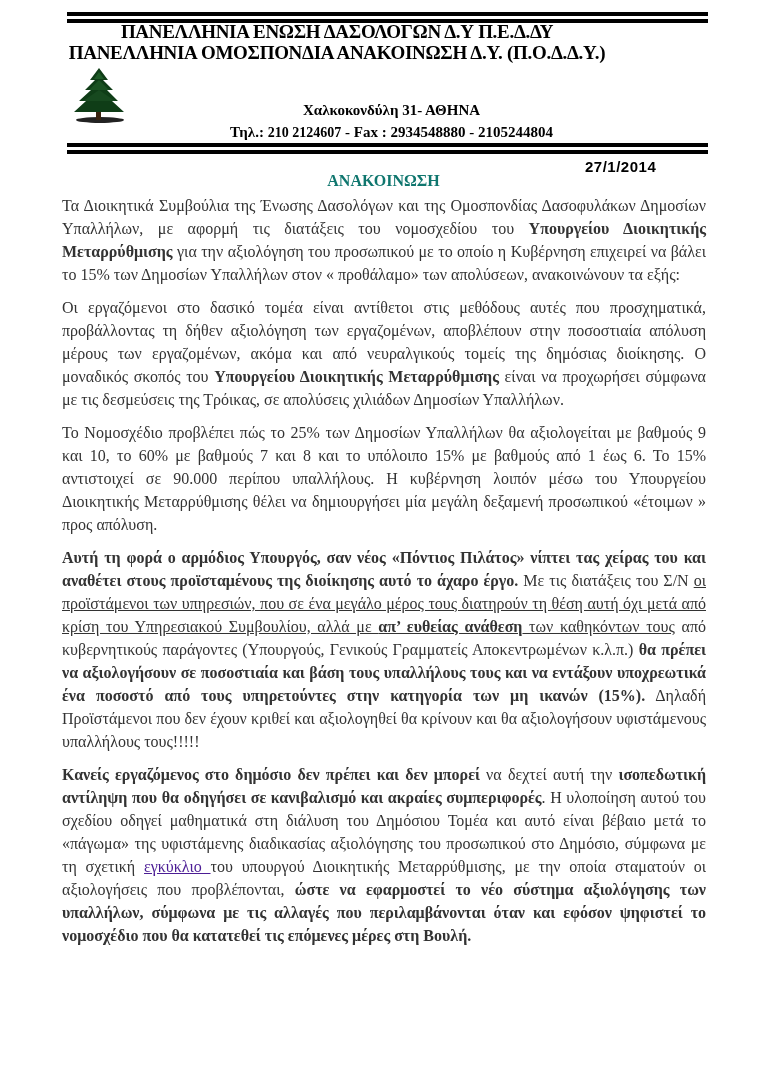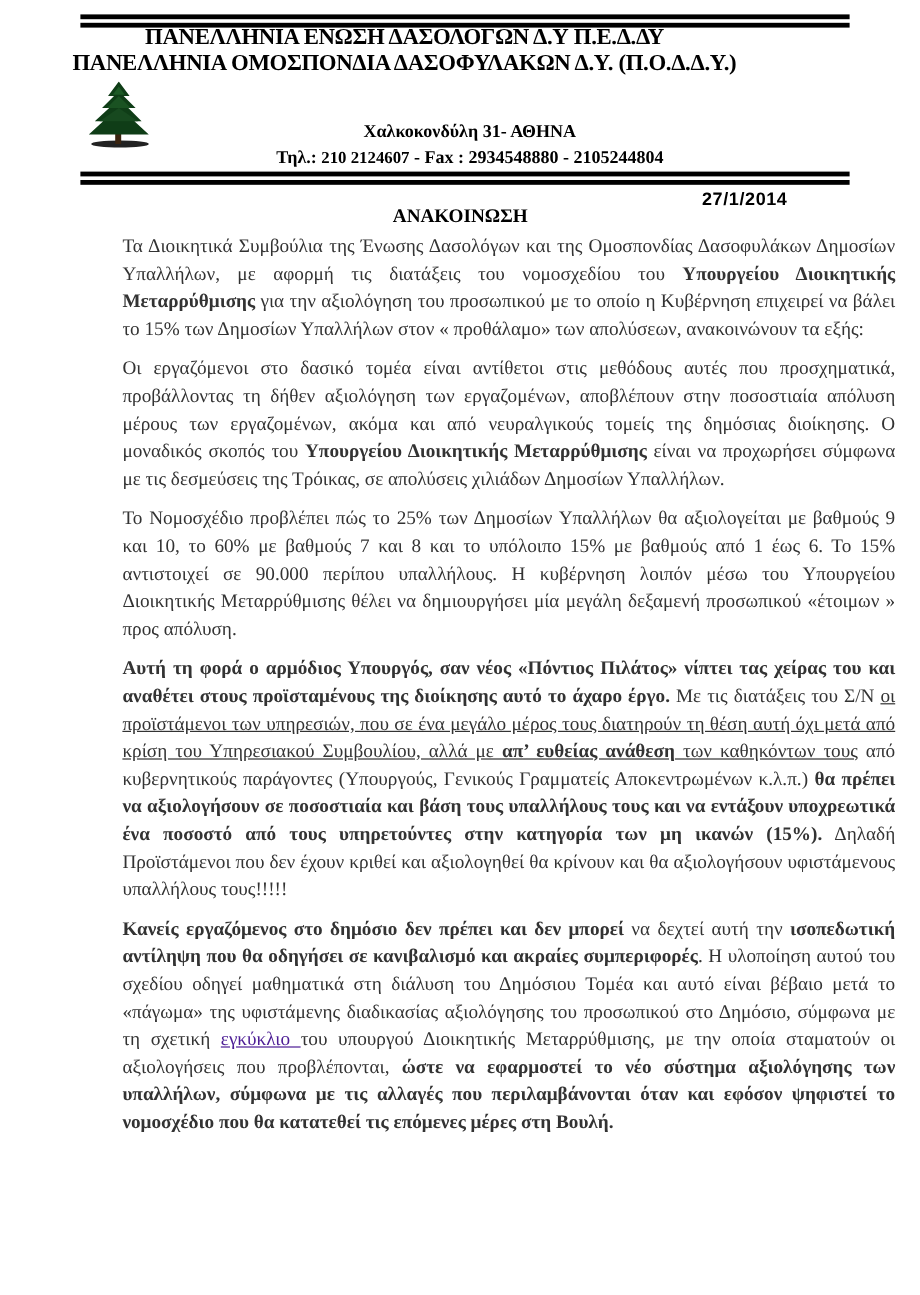--- a/index.html
+++ b/index.html
@@ -12,38 +12,38 @@
     #bottom-rule { top: 143px; }
     .org { position: absolute; left: 0; width: 674px; text-align: center; font-weight: bold; color: #000; font-size: 19px; letter-spacing: -0.3px; font-family: "Liberation Serif", serif; }
     #org1 { top: 21px; }
     #org2 { top: 42px; }
     #tree { position: absolute; left: 70px; top: 68px; width: 56px; height: 58px; }
     .addr { position: absolute; left: 0; width: 767px; text-align: center; font-weight: bold; color: #000; font-family: "Liberation Serif", serif; }
     #addr1 { top: 102px; font-size: 15px; left: 8px; }
     #addr2 { top: 124px; font-size: 15px; left: 8px; }
     #addr2 .small { font-size: 14px; }
     #date { position: absolute; left: 585px; top: 158px; font-family: "Liberation Sans", sans-serif; font-weight: bold; color: #000; font-size: 15px; letter-spacing: 0.5px; }
-    #title { position: absolute; left: 0; width: 767px; top: 172px; text-align: center; font-weight: bold; font-size: 16px; color: #000000; }
-    .body { position: absolute; left: 62px; width: 644px; font-size: 16px; line-height: 23px; text-align: justify; color: #333; margin-left: 40px; }
+    #title { position: absolute; left: 0; width: 767px; top: 172px; text-align: center; font-weight: bold; font-size: 16px; color: #0f766e; }
+    .body { position: absolute; left: 62px; width: 644px; font-size: 16px; line-height: 23px; text-align: justify; color: #333; }
     .body p { margin: 0 0 10px 0; }
     .body b { color: #333; }
     .u { text-decoration: underline; }
     a.link { color: #4c1d95; text-decoration: underline; }
   </style>
 </head>
 <body>
 
 <div id="top-rule" class="hdr-lines">
   <div class="l1"></div>
     <div class="gap"></div>
     <div class="l2"></div>
 </div>
 
 <div id="org1" class="org">ΠΑΝΕΛΛΗΝΙΑ ΕΝΩΣΗ ΔΑΣΟΛΟΓΩΝ Δ.Υ  Π.Ε.Δ.ΔΥ</div>
-<div id="org2" class="org">ΠΑΝΕΛΛΗΝΙΑ ΟΜΟΣΠΟΝΔΙΑ ΔΑΣΟΦΥΛΑΚΩΝ Δ.Υ. (Π.Ο.Δ.Δ.Υ.)</div>
+<div id="org2" class="org">ΠΑΝΕΛΛΗΝΙΑ ΟΜΟΣΠΟΝΔΙΑ ΑΝΑΚΟΙΝΩΣΗ Δ.Υ. (Π.Ο.Δ.Δ.Υ.)</div>
 
 <svg id="tree" viewBox="0 0 56 58">
   <ellipse cx="30" cy="52" rx="24" ry="3" fill="#222"></ellipse>
   <rect x="26" y="40" width="5" height="12" fill="#3a2410"></rect>
   <polygon points="29,0 20,12 25,12 15,22 21,22 9,33 16,33 4,44 54,44 42,33 48,33 37,22 43,22 33,12 38,12" fill="#0f3d17"></polygon>
   <polygon points="29,4 24,11 34,11" fill="#1d5a26"></polygon>
   <polygon points="29,12 19,22 39,22" fill="#1a5222"></polygon>
   <polygon points="29,22 13,33 45,33" fill="#17491f"></polygon>
 </svg>
 

